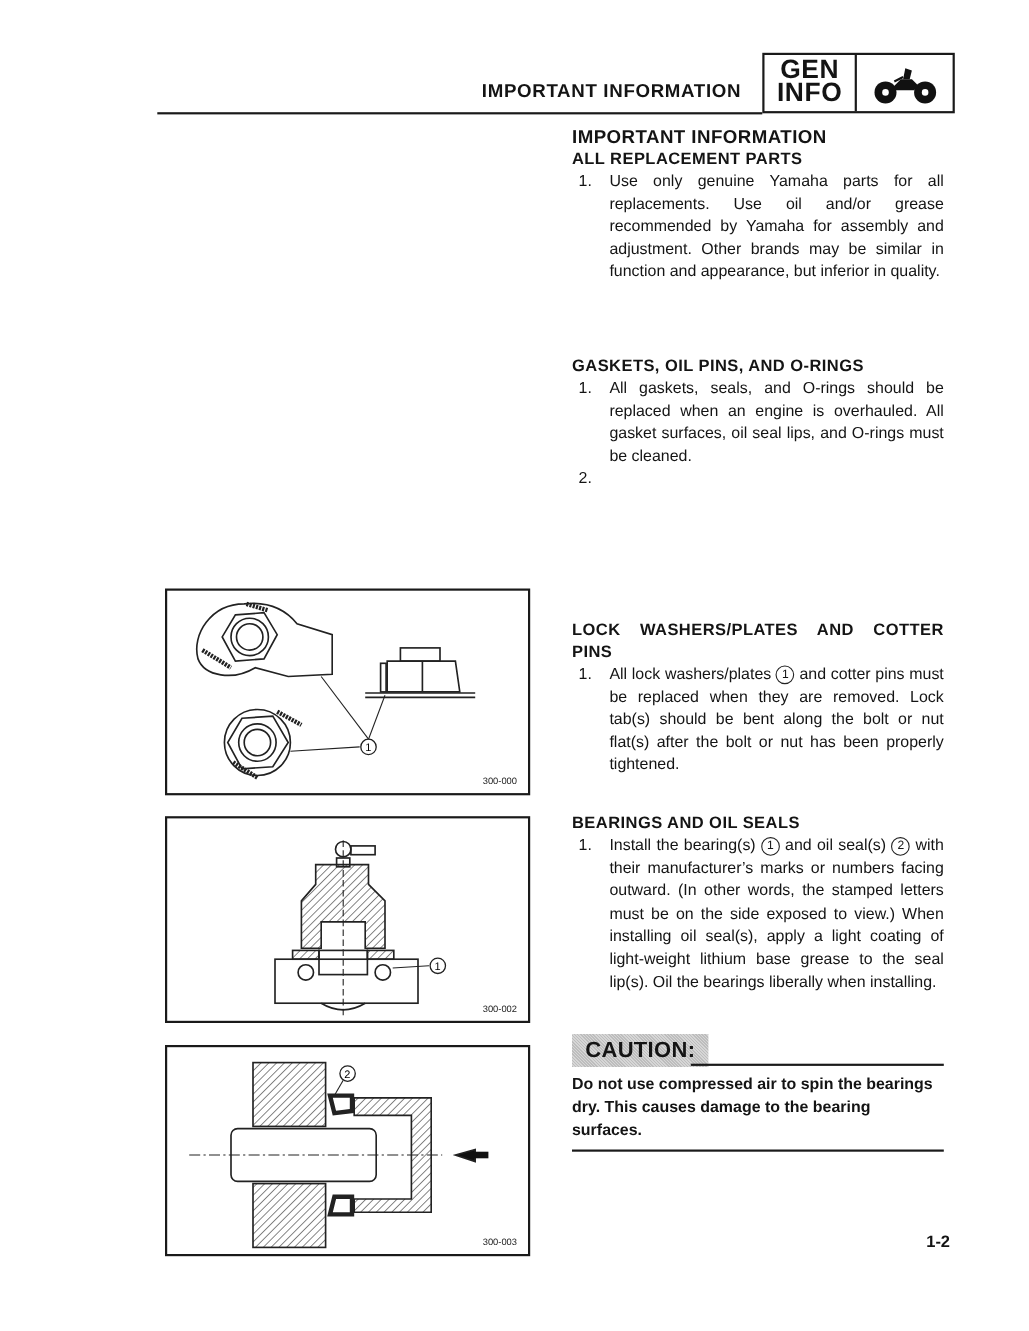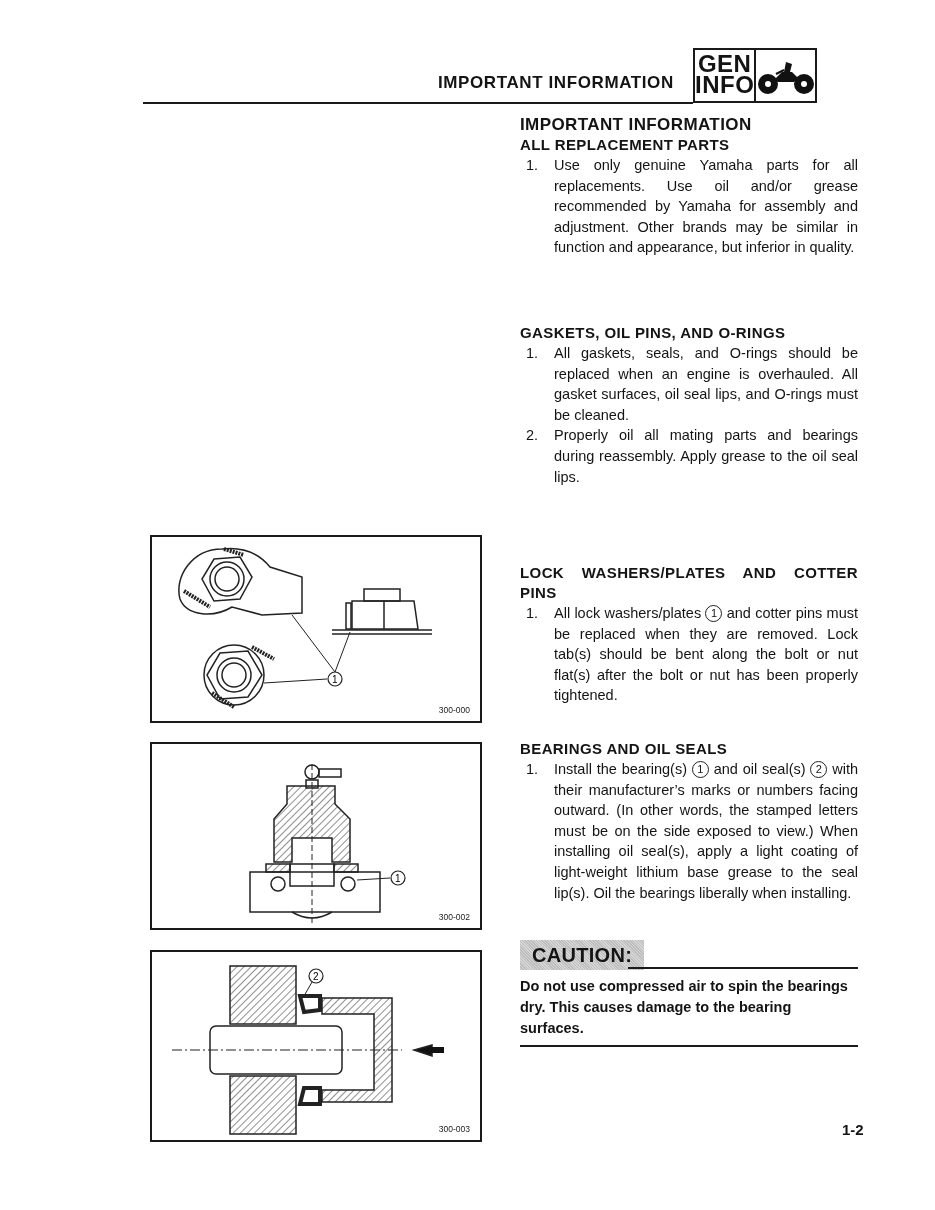--- a/index.html
+++ b/index.html
@@ -1,20 +1,20 @@
 <!DOCTYPE html>
 <html><head>
 <meta charset="utf-8">
 <style>
   html, body { margin:0; padding:0; background:#ffffff; }
   body { width:935px; height:1210px; position:relative; overflow:hidden;
          font-family:"Liberation Sans", "DejaVu Sans", sans-serif; color:#141414; }
   .header-title { position:absolute; left:438px; top:73px; font-size:17px; font-weight:bold; letter-spacing:0.6px; }
   .header-rule { position:absolute; left:143px; top:102px; width:550px; height:2px; background:#1a1a1a; }
-  .badge { position:absolute; left:693px; top:48px; width:124px; height:55px; border:2px solid #1a1a1a; display:flex; box-sizing:border-box; }
+  .badge { position:absolute; left:693px; top:48px; width:175px; height:55px; border:2px solid #1a1a1a; display:flex; box-sizing:border-box; }
   .badge-text { width:82px; border-right:2px solid #1a1a1a; font-weight:bold; font-size:24px; line-height:21px; text-align:center; padding-top:3px; letter-spacing:0.5px; }
   .badge-icon { flex:1; display:flex; align-items:center; justify-content:center; }
   .col { position:absolute; left:520px; width:338px; }
   h1.sec { font-size:17px; font-weight:bold; margin:0; letter-spacing:0.4px; }
   h2.sub { font-size:15px; font-weight:bold; margin:0; letter-spacing:0.4px; line-height:20px; }
   .item { display:flex; font-size:14.5px; line-height:20.6px; text-align:justify; }
   .item .num { width:28px; padding-left:6px; flex:none; }
   .item .txt { flex:1; text-align:justify; }
   .circ { display:inline-block; width:15px; height:15px; border:1.3px solid #222; border-radius:50%; font-size:11px; line-height:15px; text-align:center; vertical-align:1px; }
   .figure { position:absolute; left:150px; width:332px; border:2px solid #1a1a1a; box-sizing:border-box; background:#fff; }
@@ -58,21 +58,20 @@
 </div>
 
 <div class="col" style="top:323px;">
   <h2 class="sub">GASKETS, OIL PINS, AND O-RINGS</h2>
   <div class="item">
     <span class="num">1.</span>
     <span class="txt">All gaskets, seals, and O-rings should be replaced when an engine is overhauled. All gasket surfaces, oil seal lips, and O-rings must be cleaned.</span>
   </div>
   <div class="item">
     <span class="num">2.</span>
-    <span class="txt">Properly oil all mating parts and bearings during reassembly. Apply grease to the oil seal lips.</span>
   </div>
 </div>
 
 <div class="col" style="top:531px;margin-top:32px;">
   <h2 class="sub" style="text-align:justify;">LOCK WASHERS/PLATES AND COTTER PINS</h2>
   <div class="item">
     <span class="num">1.</span>
     <span class="txt">
       <span>All lock washers/plates</span>
       <span class="circ">1</span>

